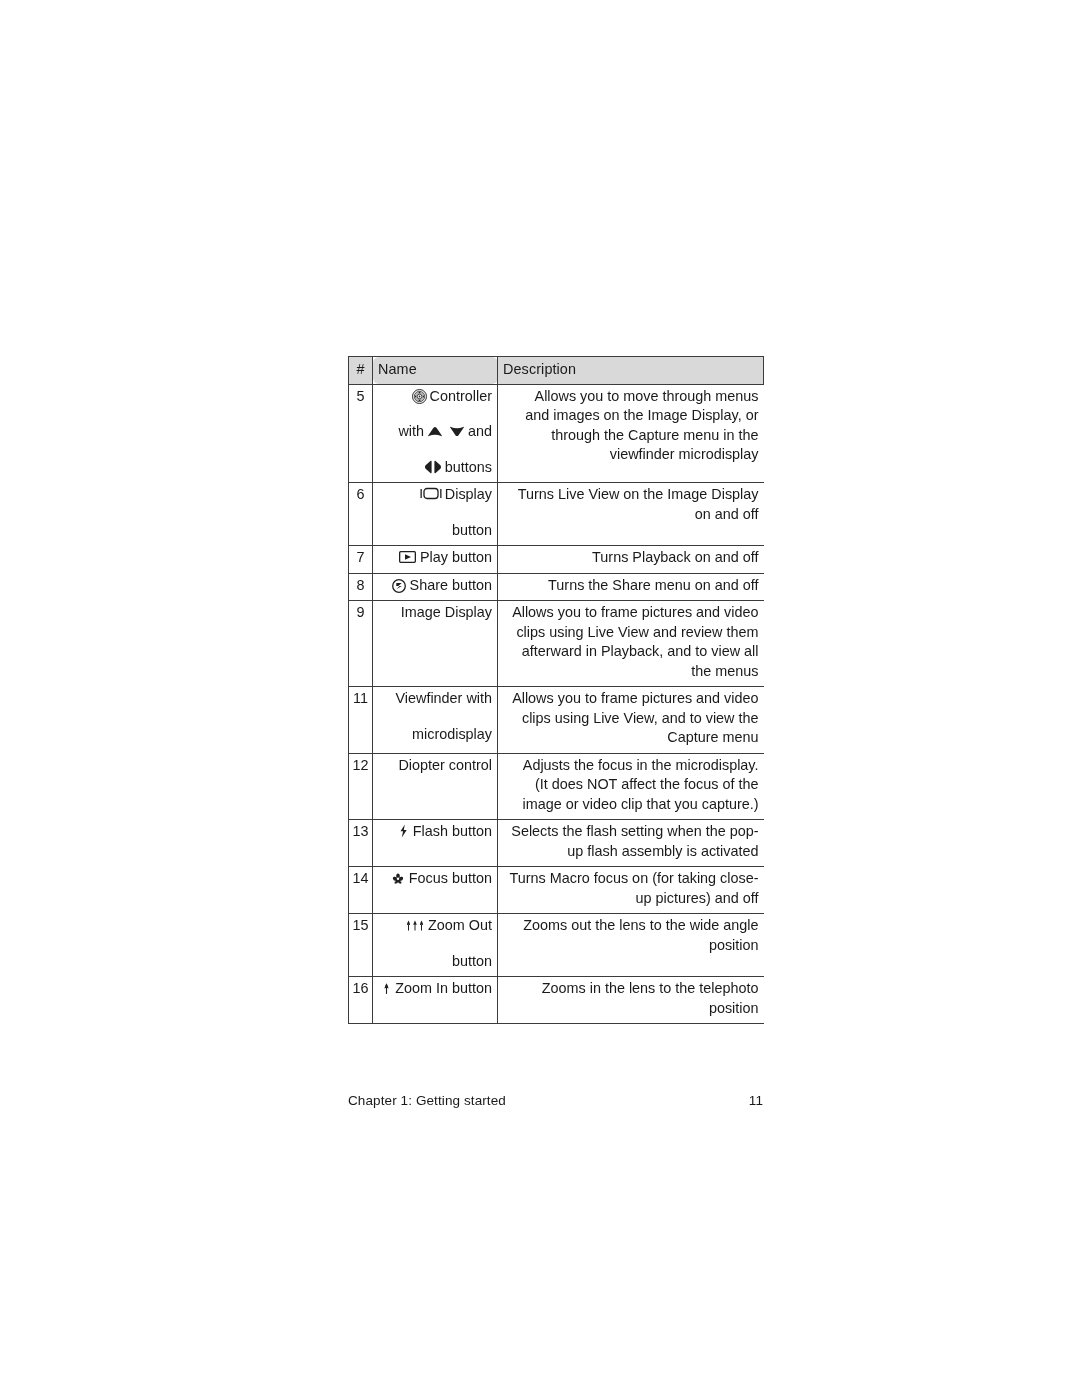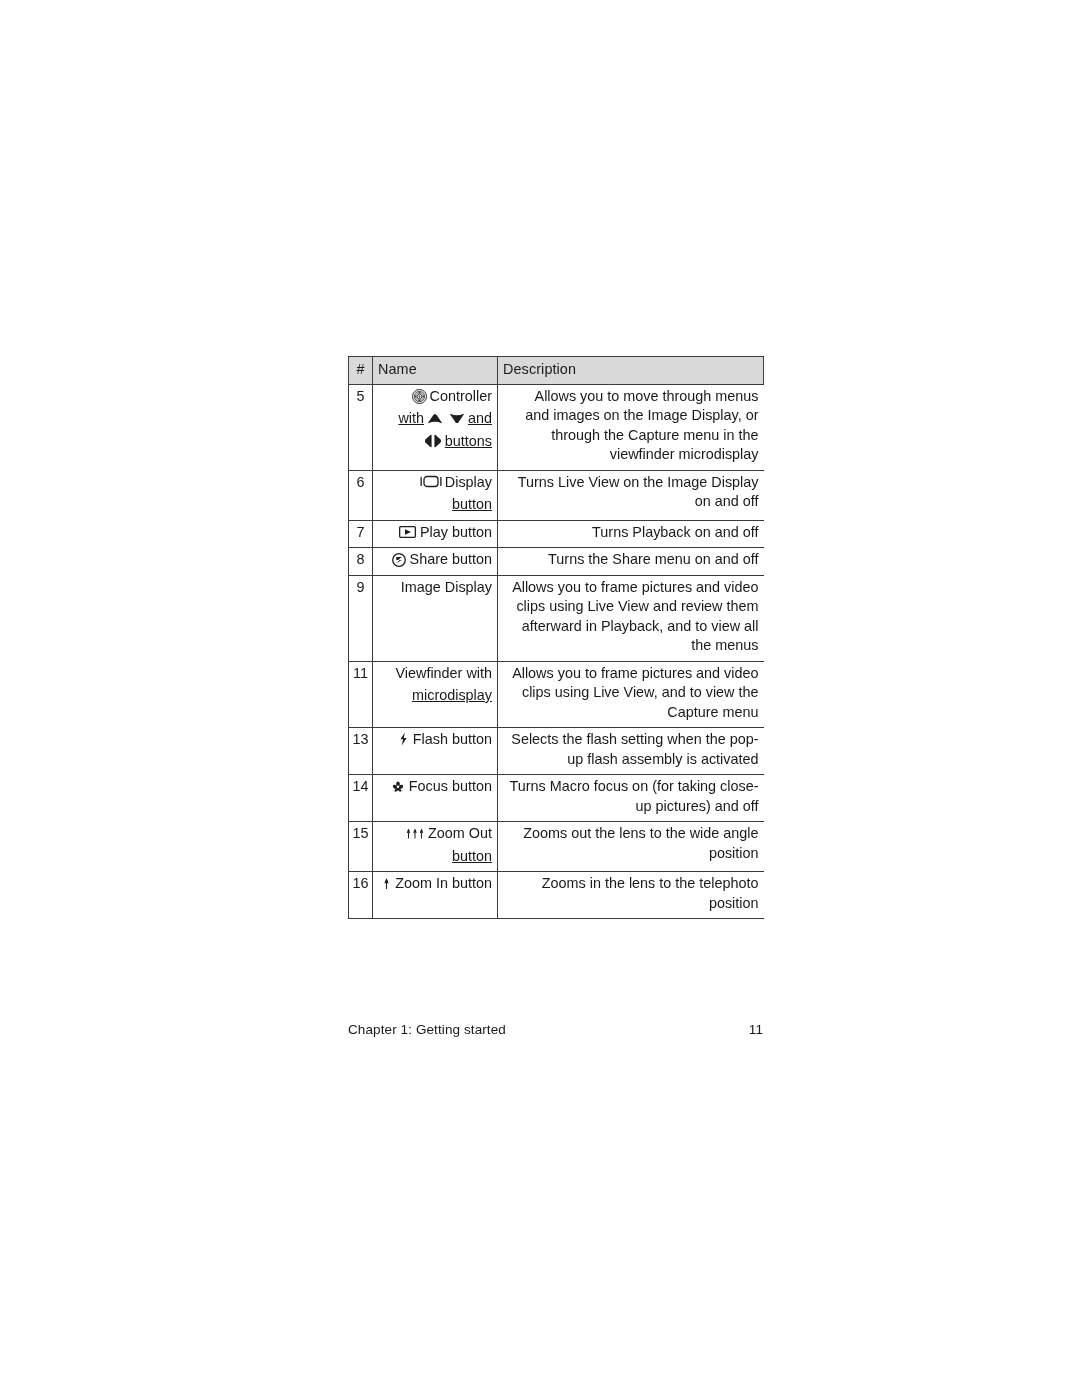--- a/index.html
+++ b/index.html
@@ -54,20 +54,21 @@
     letter-spacing: .1px;
   }
   table.spec thead th.h-num {
     text-align: center;
     padding-left: 0;
     padding-right: 0;
     border-left: 1.4px solid #3c3c3c;
   }
   table.spec thead th.h-name {
     border-left: 1.4px solid #3c3c3c;
+    border-radius: 6px;
   }
   table.spec thead th.h-desc {
     border-left: 1.4px solid #3c3c3c;
     border-right: 1.4px solid #3c3c3c;
   }
 
   table.spec tbody td {
     border-bottom: 1.4px solid #3c3c3c;
     padding: 2px 5px 5px 5px;
     vertical-align: top;
@@ -86,21 +87,21 @@
   table.spec tbody td.desc {
     border-left: 1.4px solid #3c3c3c;
     margin-left: 22px;
   }
 
   
   .nm-line {
     display: block;
     white-space: nowrap;
   }
-  .nm-line + .nm-line { margin-top: 3px; text-decoration: underline; }
+  .nm-line + .nm-line { margin-top: 16px; }
 
   .desc-line { display: block; }
 
   
   .ico {
     display: inline-block;
     vertical-align: -2px;
     position: relative;
   }
 
@@ -182,21 +183,21 @@
     width: 9px; height: 13px;
     vertical-align: -2px;
     margin-right: 4px;
   }
   .ico-zoomin svg { display: block; }
 
   
   .footer {
     position: absolute;
     left: 348px;
-    top: 1021px;
+    top: 1092px;
     width: 415px;
     font-size: 13.5px;
     line-height: 18px;
     display: flex;
     justify-content: space-between;
     align-items: baseline;
   }
   .footer-left { letter-spacing: .1px; }
   .footer-right { letter-spacing: .1px; }
 </style>
@@ -340,20 +341,31 @@
             <span class="nm-line">Viewfinder with</span>
             <span class="nm-line">microdisplay</span>
           </td>
           <td class="desc">
             <span class="desc-line">Allows you to frame pictures and video</span>
             <span class="desc-line">clips using Live View, and to view the</span>
             <span class="desc-line">Capture menu</span>
           </td>
         </tr>
 
+        <tr>
+          <td class="num">12</td>
+          <td class="name">
+            <span class="nm-line">Diopter control</span>
+          </td>
+          <td class="desc">
+            <span class="desc-line">Adjusts the focus in the microdisplay.</span>
+            <span class="desc-line">(It does NOT affect the focus of the</span>
+            <span class="desc-line">image or video clip that you capture.)</span>
+          </td>
+        </tr>
 
         <tr>
           <td class="num">13</td>
           <td class="name">
             <span class="nm-line">
               <span class="ico ico-flash">
                 <svg viewBox="0 0 18 28" width="9" height="14" aria-hidden="true">
                   <path d="M11.6 1 L3 14.4 H8.2 L5.6 27 L15.4 12.2 H9.6 Z" fill="#1f1f1f"></path>
                 </svg>
               </span><span>Flash button</span>

